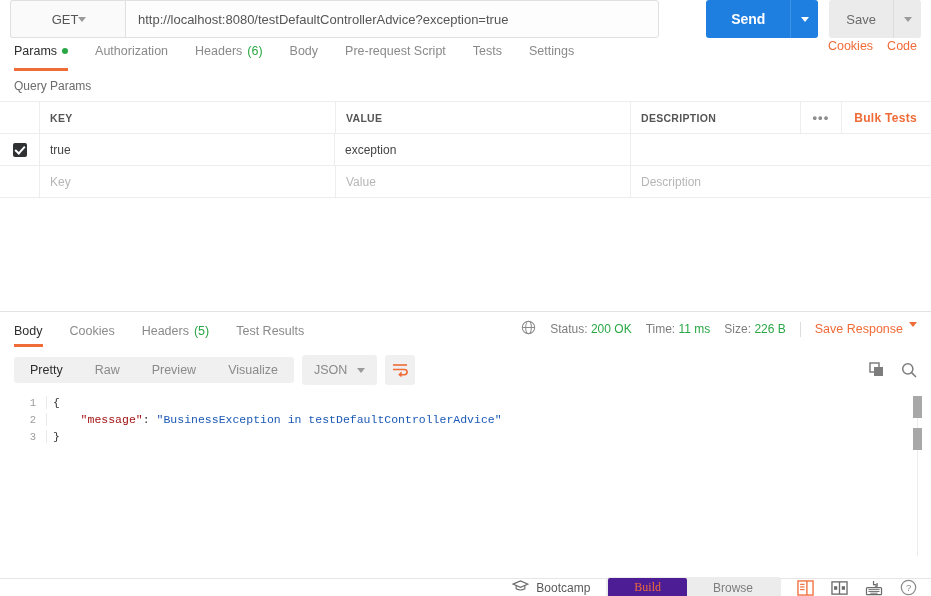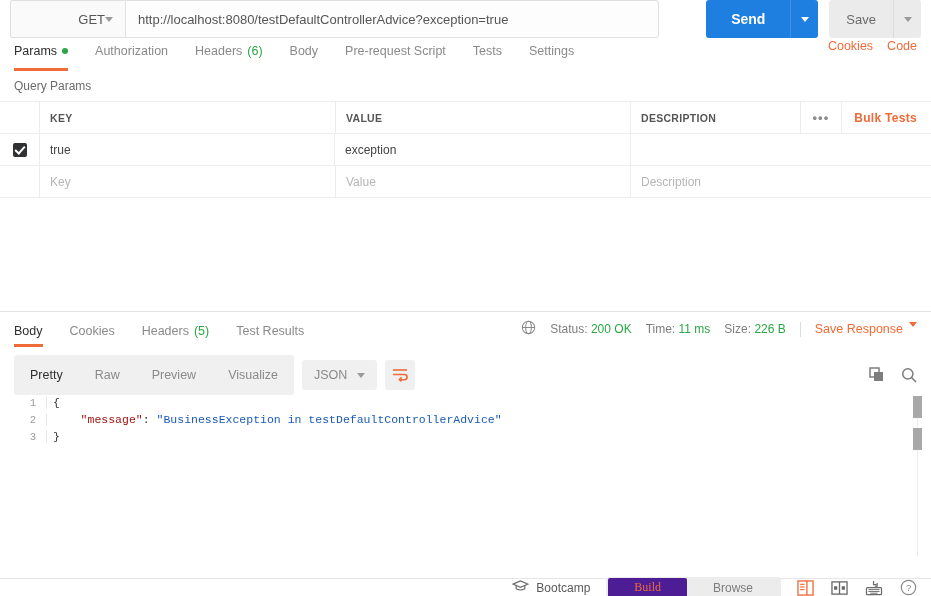--- a/index.html
+++ b/index.html
@@ -27,21 +27,21 @@
   }
   .method-select {
     width: 115px;
     height: 38px;
     border: 1px solid #e0e0e0;
     border-right: none;
     border-radius: 3px 0 0 3px;
     background: #fafafa;
     display: flex;
     align-items: center;
-    justify-content: flex-end;
+    justify-content: center;
     padding: 0 12px 0 14px;
     box-sizing: border-box;
     cursor: pointer;
     font-size: 13px;
     color: #555;
   }
   .caret-dn {
     width: 0; height: 0;
     border-left: 4px solid transparent;
     border-right: 4px solid transparent;
@@ -308,21 +308,21 @@
     top: 355px; left: 14px;
     width: 903px;
     display: flex;
     align-items: center;
     gap: 8px;
   }
   .seg {
     display: flex;
     background: #f0f0f0;
     border-radius: 3px;
-    height: 40px;
+    height: 26px;
     align-items: center;
   }
   .seg-item {
     font-size: 12.5px;
     color: #8a8a8a;
     padding: 0 16px;
     height: 30px;
     display: flex;
     align-items: center;
     cursor: pointer;

